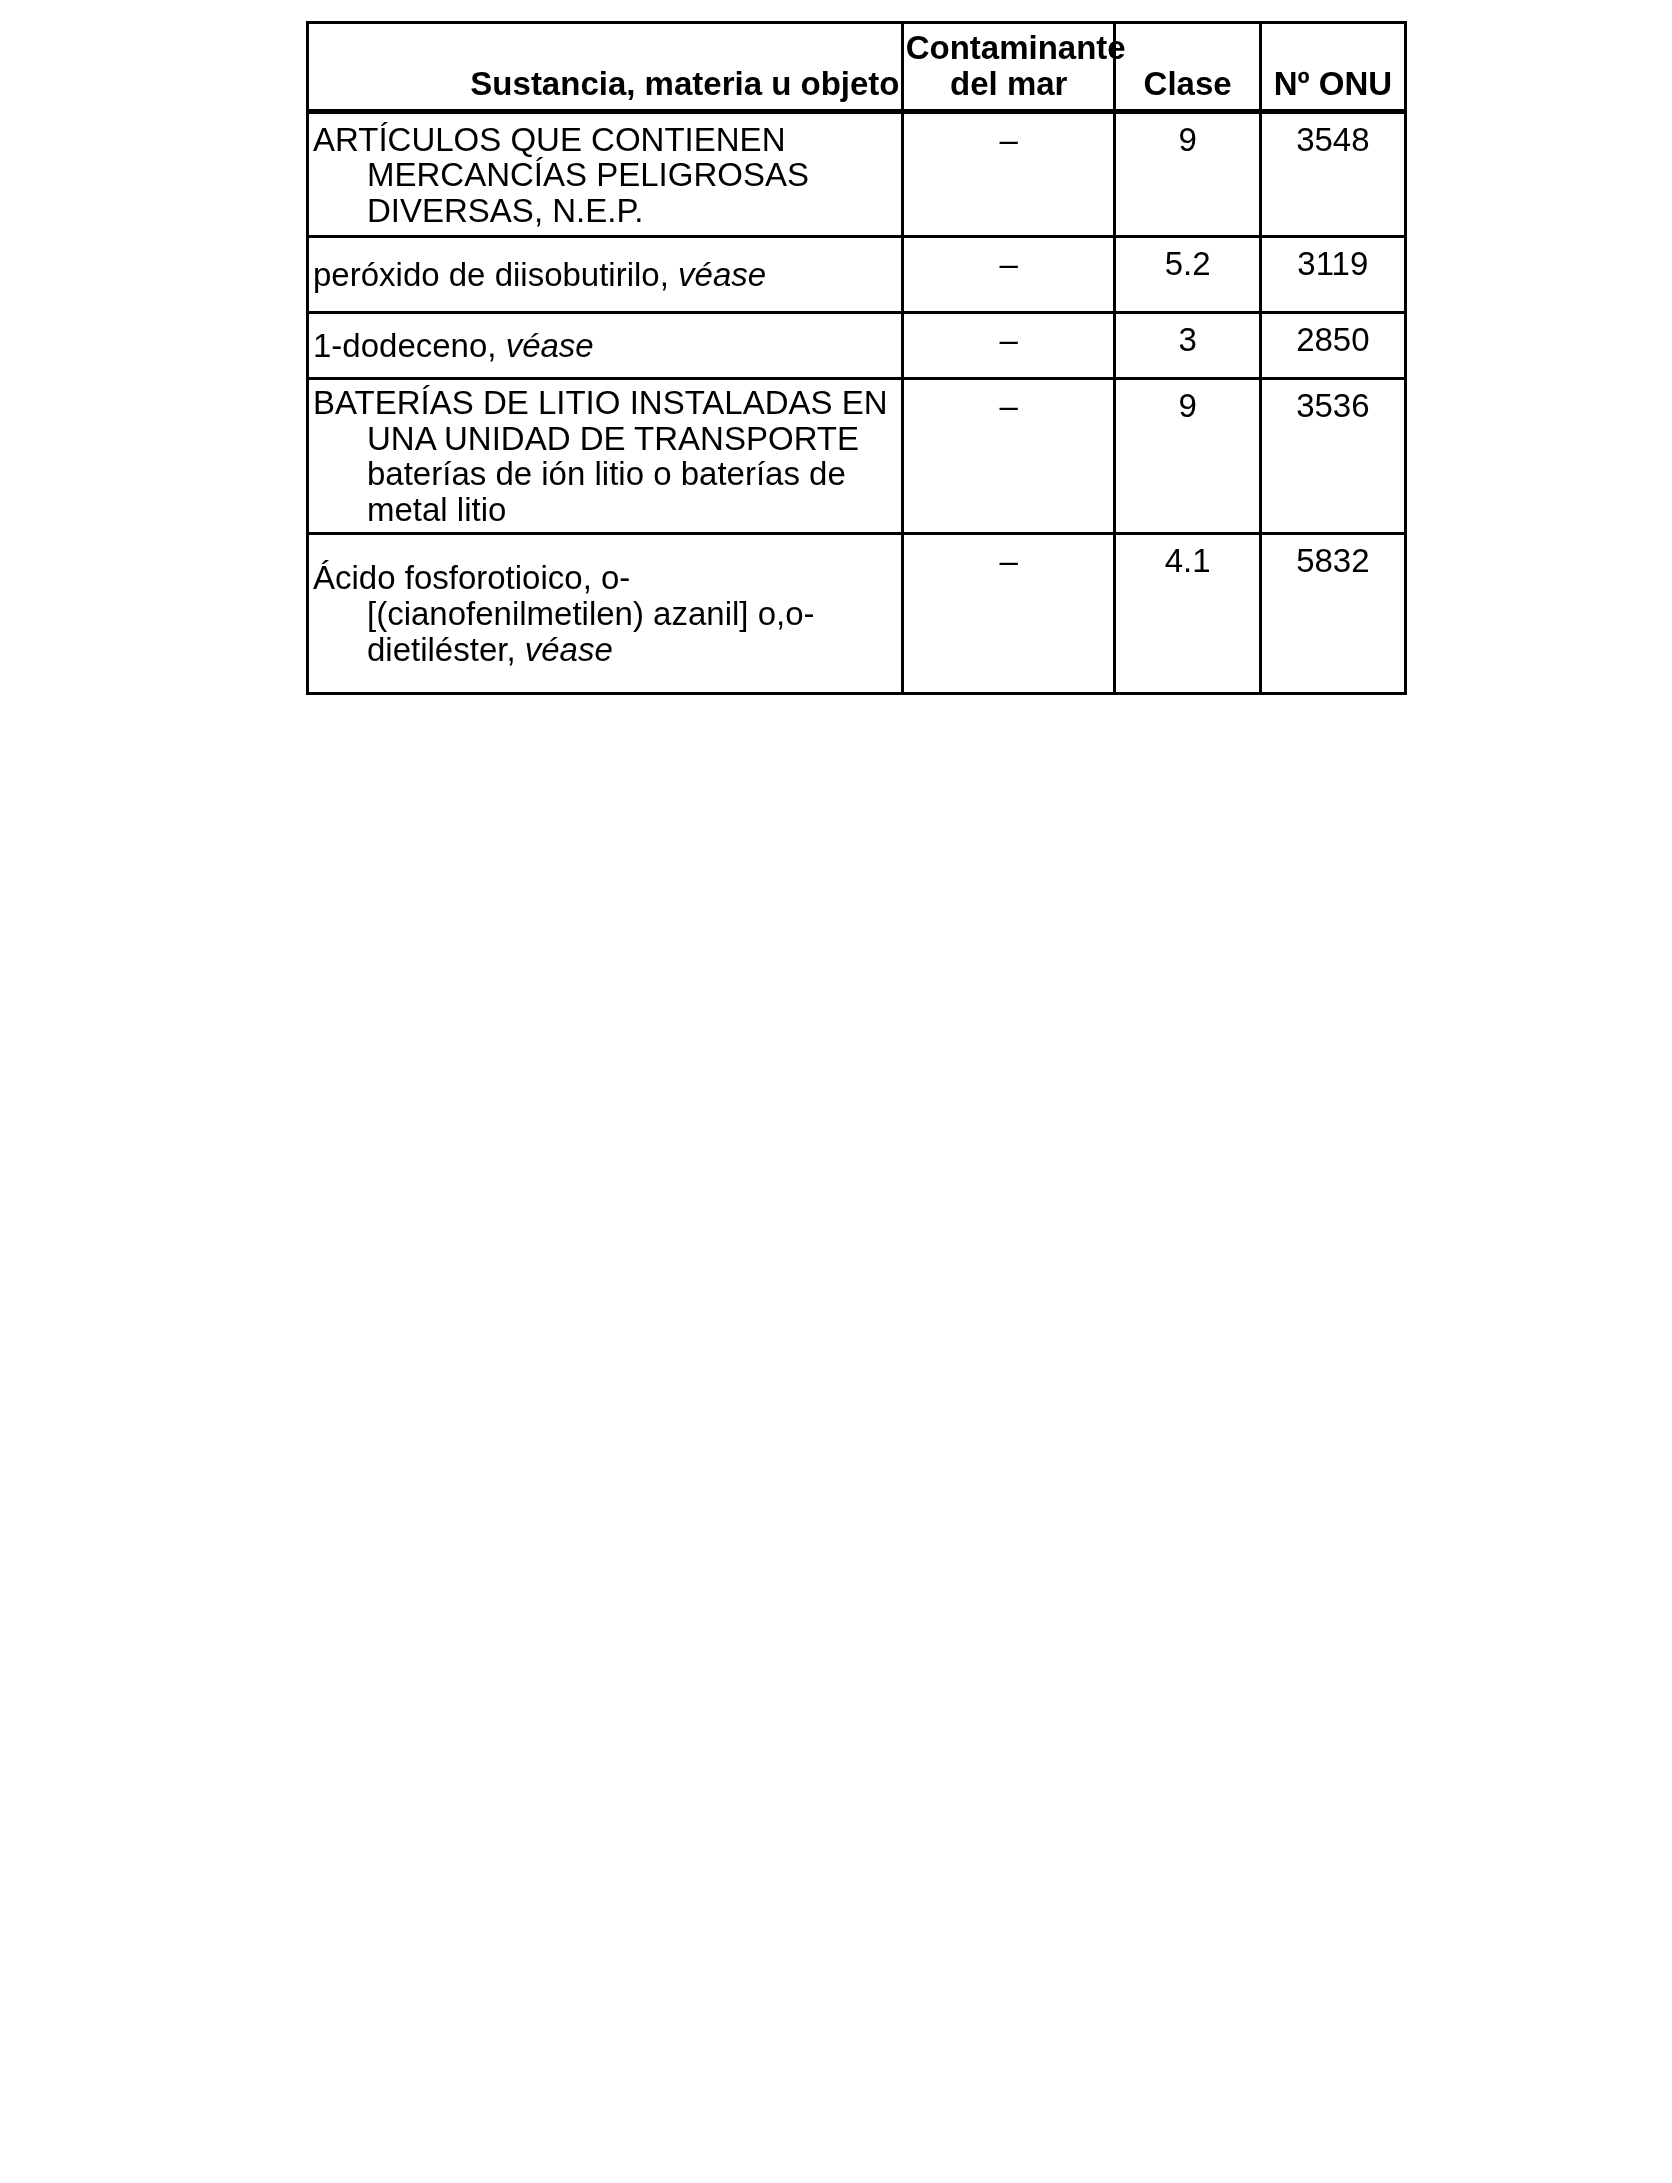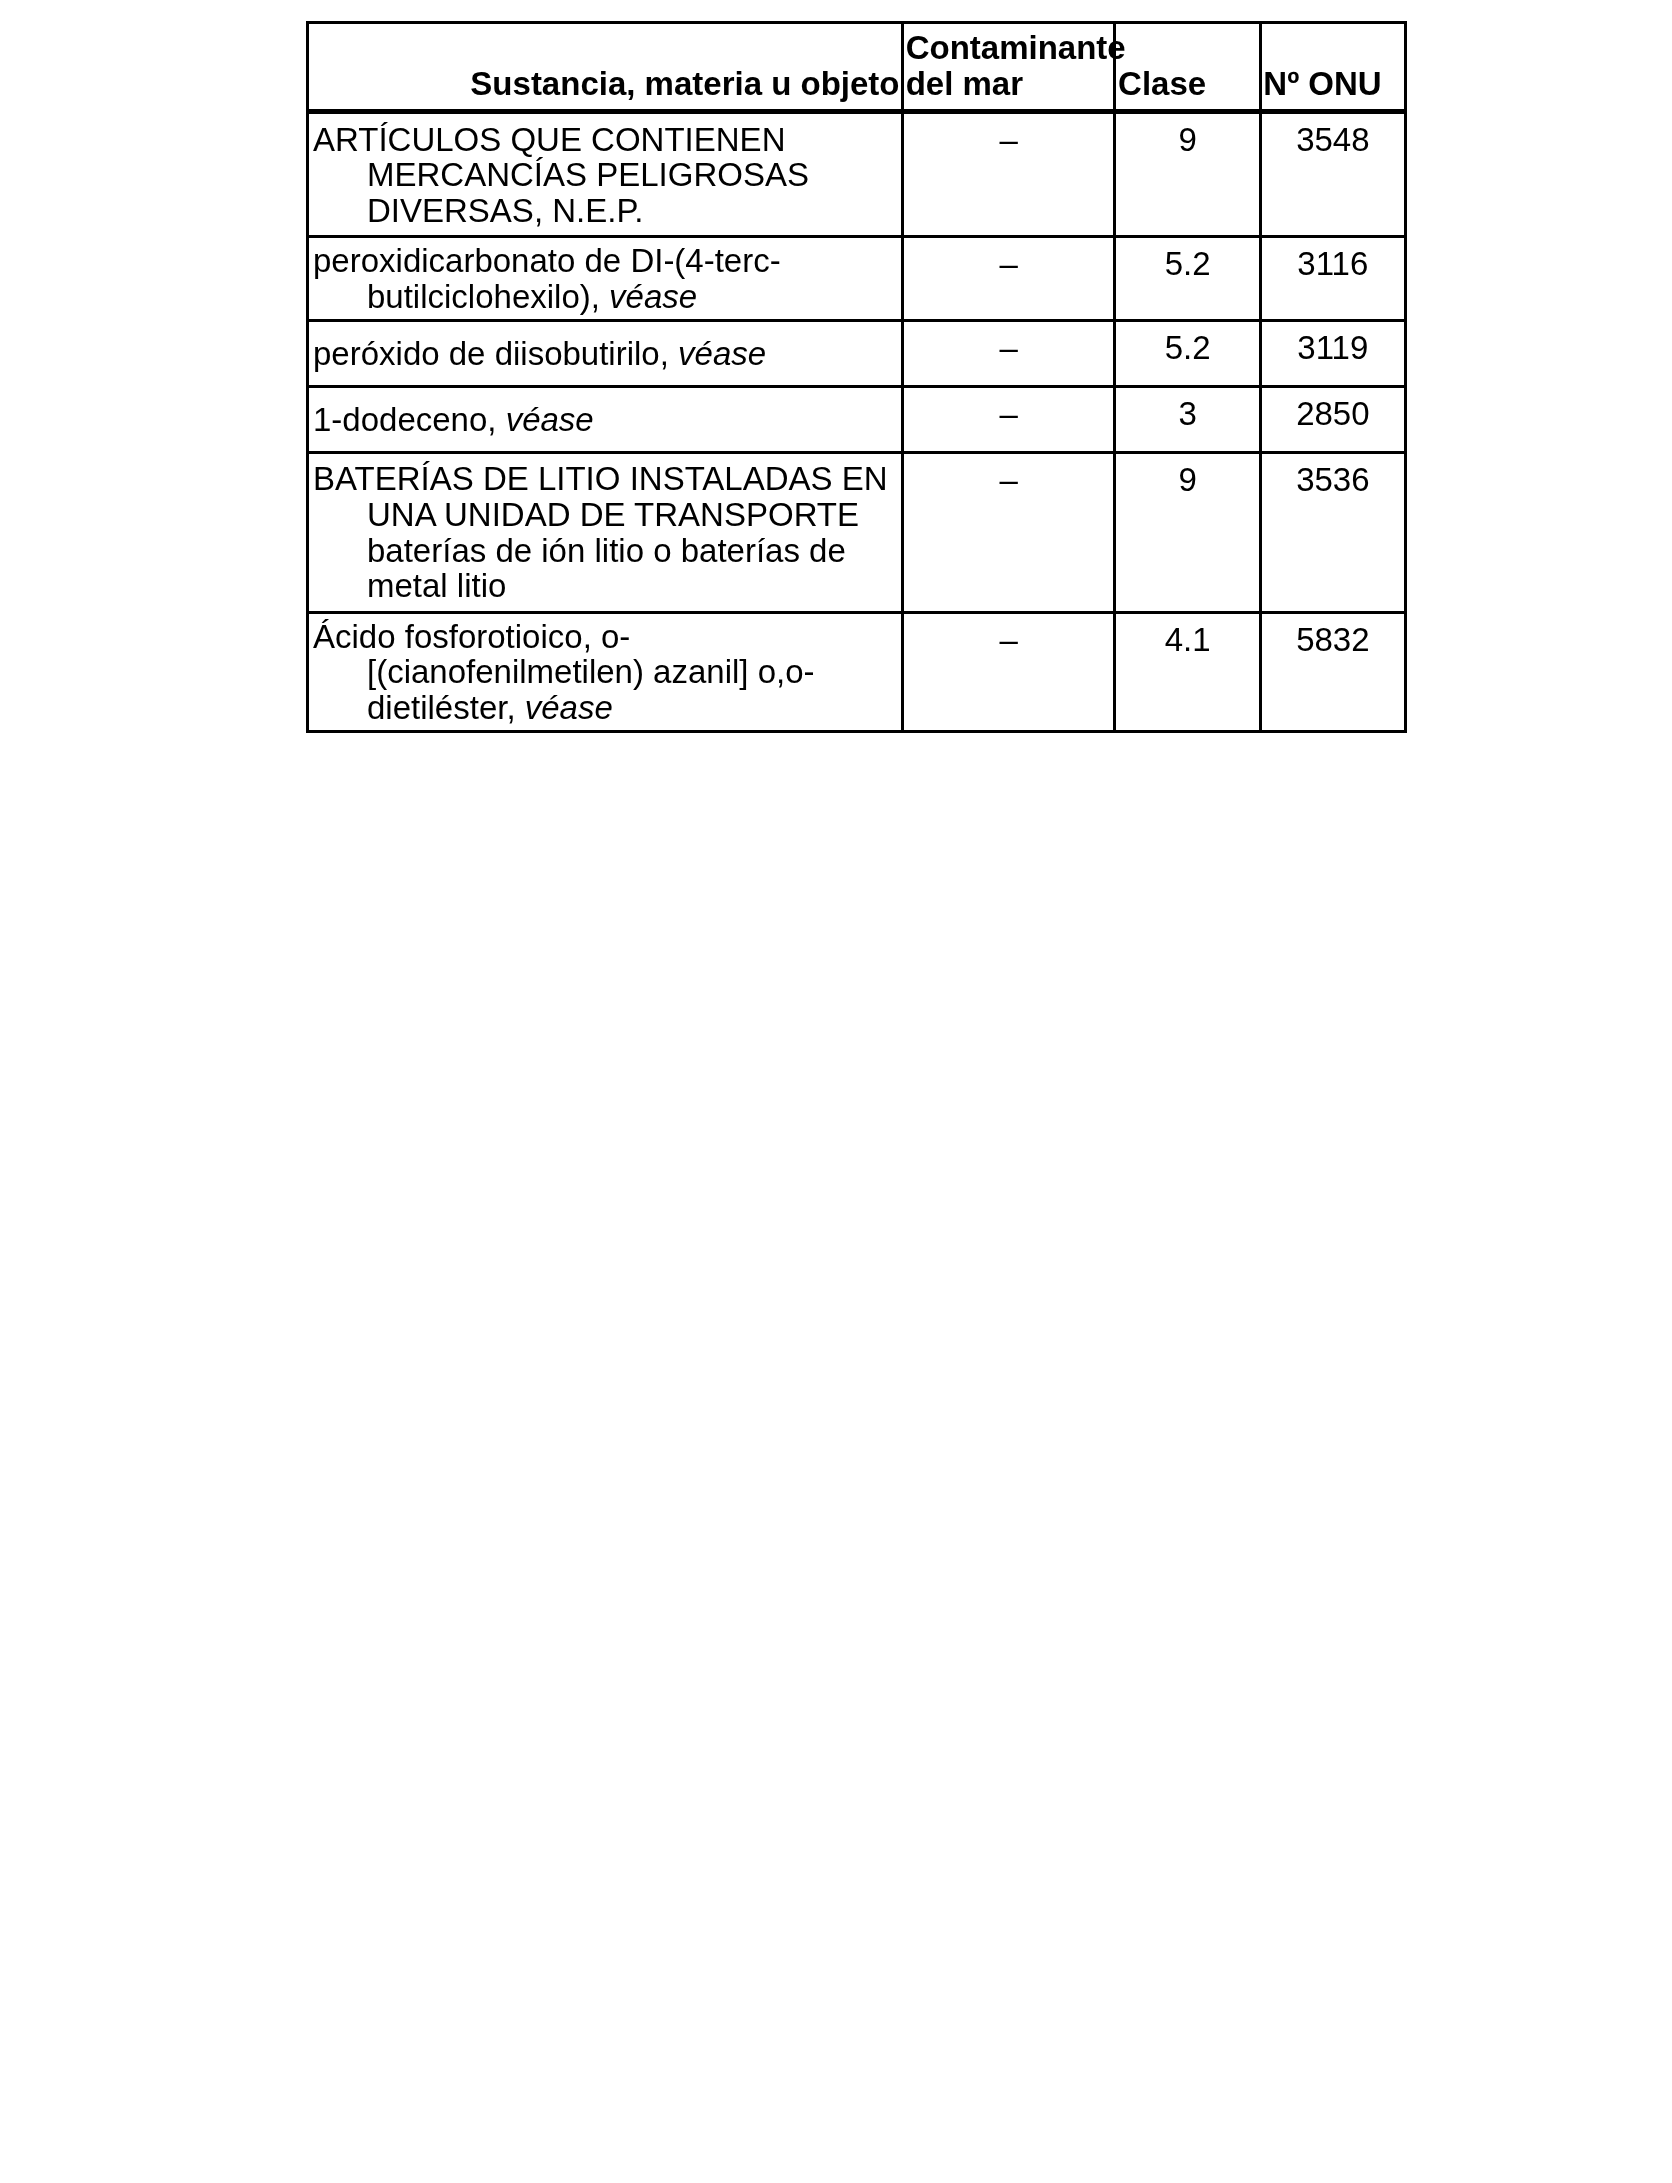--- a/index.html
+++ b/index.html
@@ -35,21 +35,21 @@
     border: 3.9px solid #000000;
     overflow: visible;
   }
   table.subst th {
     font-weight: bold;
     vertical-align: bottom;
     border-bottom-width: 5.5px;
     padding: 6.3px 1.6px 7.9px 1.6px;
   }
   table.subst th.c1 { text-align: right; padding-left: 7.9px; }
-  table.subst th.c2, table.subst th.c3, table.subst th.c4 { text-align: left; }
+  table.subst th.c2, table.subst th.c3, table.subst th.c4 { text-align: center; }
 
   table.subst td { vertical-align: top; }
   table.subst td.c1 {
     vertical-align: middle;
     text-align: left;
     padding: 4.7px 0 4.7px 58px;
     text-indent: -54px;
   }
   table.subst td.c2, table.subst td.c3, table.subst td.c4 {
     text-align: center;
@@ -88,26 +88,20 @@
       </tr>
     </thead>
     <tbody>
         <tr>
       <td class="c1"><span>ARTÍCULOS QUE CONTIENEN MERCANCÍAS PELIGROSAS DIVERSAS, N.E.P.</span> <i></i></td>
       <td class="c2">–</td>
       <td class="c3">9</td>
       <td class="c4">3548</td>
     </tr>
         <tr>
-      <td class="c1"><span>peroxidicarbonato de DI-(4-terc-butilciclohexilo),</span> <i>véase</i></td>
-      <td class="c2">–</td>
-      <td class="c3">5.2</td>
-      <td class="c4">3116</td>
-    </tr>
-        <tr>
       <td class="c1"><span>peróxido de diisobutirilo,</span> <i>véase</i></td>
       <td class="c2">–</td>
       <td class="c3">5.2</td>
       <td class="c4">3119</td>
     </tr>
         <tr>
       <td class="c1"><span>1-dodeceno,</span> <i>véase</i></td>
       <td class="c2">–</td>
       <td class="c3">3</td>
       <td class="c4">2850</td>

